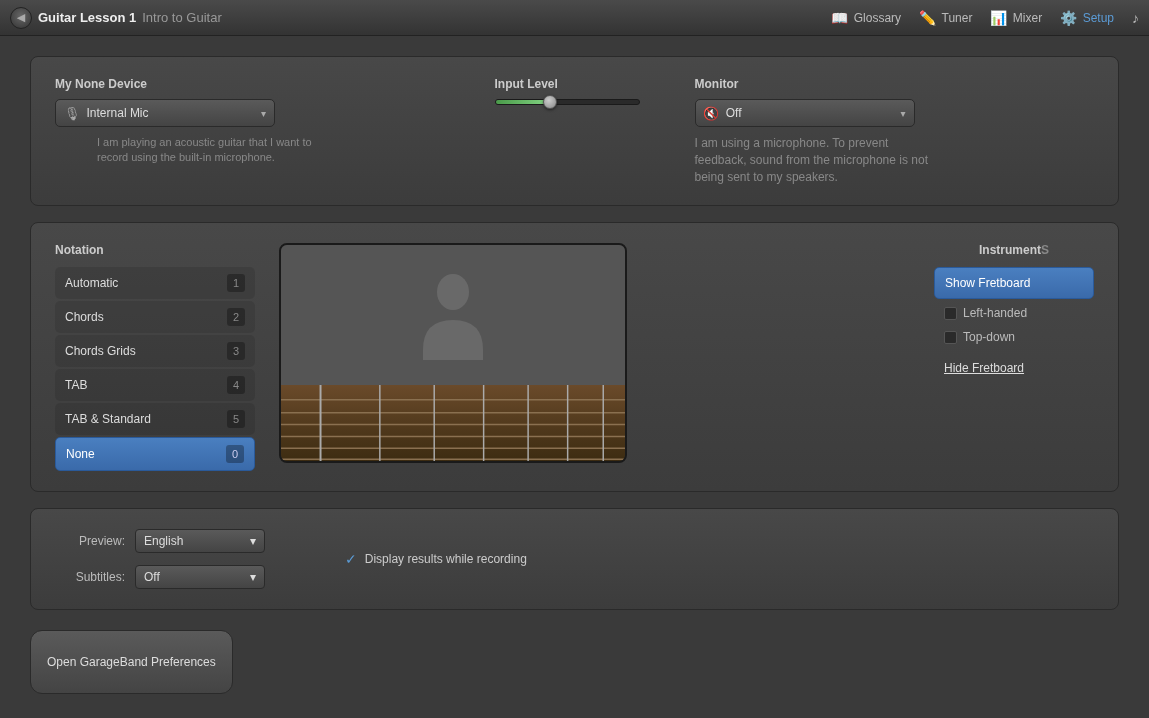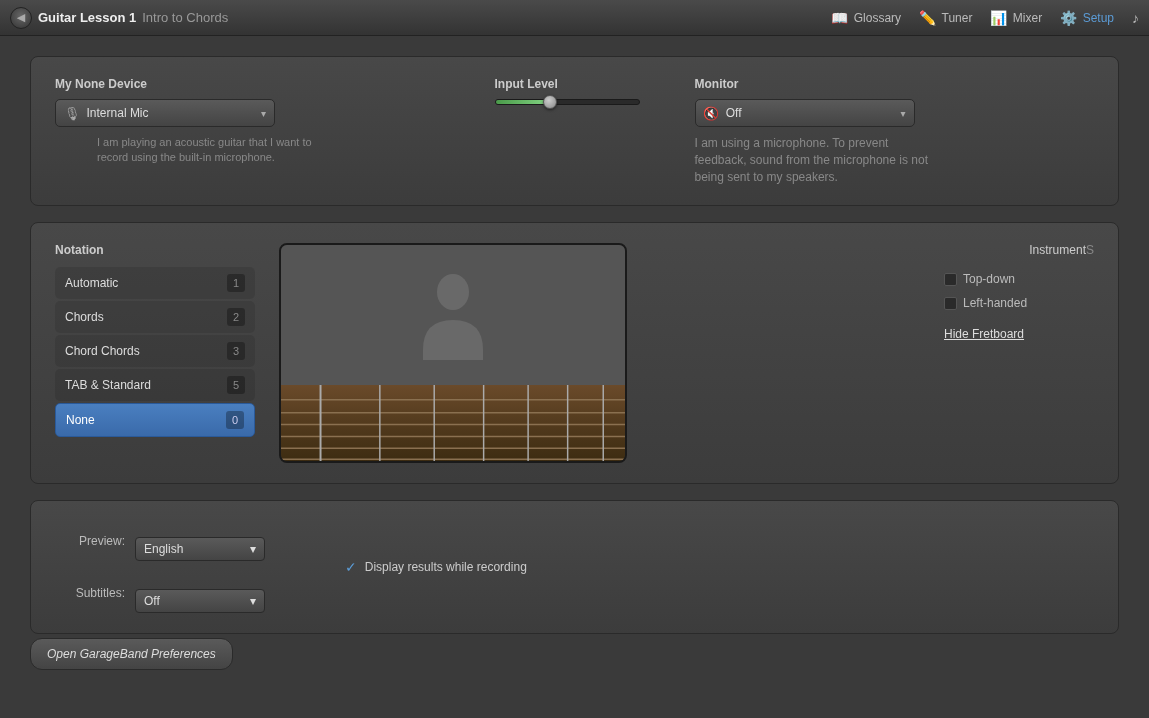--- a/index.html
+++ b/index.html
@@ -285,24 +285,24 @@
       top: 0; left: 0; right: 0; bottom: 0;
     }
 
     
     .instrument-col {
       width: 160px;
     }
     .instrument-header {
       font-size: 12px;
       color: #ccc;
-      font-weight: 400;
+      font-weight: 700;
       margin-bottom: 10px;
       display: flex;
-      justify-content: flex-end;
+      justify-content: center;
     }
     .instrument-s {
       color: #888;
     }
 
     .instrument-btn {
       display: flex;
       align-items: center;
       padding: 8px 10px;
       border-radius: 5px;
@@ -376,58 +376,56 @@
       background: linear-gradient(to bottom, #5a5a5a, #444);
       border: 1px solid #2a2a2a;
       border-radius: 4px;
       display: flex;
       align-items: center;
       padding: 0 8px;
       font-size: 12px;
       color: #ddd;
       cursor: pointer;
       justify-content: space-between;
-      margin-top: 16px;
     }
 
     .recording-option {
       display: flex;
       align-items: center;
       gap: 8px;
       font-size: 12px;
       color: #ccc;
       cursor: pointer;
       margin-left: 40px;
     }
     .check-icon {
       color: #5b9bd5;
       font-size: 14px;
     }
 
     .prefs-btn {
       background: linear-gradient(to bottom, #5a5a5a, #444);
       border: 1px solid #2a2a2a;
       border-radius: 12px;
-      padding: 8px 16px;
+      padding: 24px 16px;
       font-size: 12px;
       color: #ddd;
       cursor: pointer;
-      margin-top: 4px;
+      margin-top: 20px;
       display: inline-block;
-      font-style: italic;
     }
   </style>
 </head>
 <body>
 
 <div class="topbar">
   <div class="topbar-left">
     <div class="back-btn">◀</div>
     <span class="lesson-title">Guitar Lesson 1</span>
-    <span class="lesson-subtitle">Intro to Chords</span>
+    <span class="lesson-subtitle">Intro to Guitar</span>
   </div>
   <div class="topbar-nav">
     <div class="nav-item">
       <span class="nav-icon">📖</span>
       <span>Glossary</span>
     </div>
     <div class="nav-item">
       <span class="nav-icon">✏️</span>
       <span>Tuner</span>
     </div>
@@ -491,22 +489,26 @@
 
         <div class="notation-item">
           <span class="notation-item-label">Automatic</span>
           <span class="notation-badge">1</span>
         </div>
         <div class="notation-item">
           <span class="notation-item-label">Chords</span>
           <span class="notation-badge">2</span>
         </div>
         <div class="notation-item">
-          <span class="notation-item-label">Chord Chords</span>
+          <span class="notation-item-label">Chords Grids</span>
           <span class="notation-badge">3</span>
+        </div>
+        <div class="notation-item">
+          <span class="notation-item-label">TAB</span>
+          <span class="notation-badge">4</span>
         </div>
         <div class="notation-item">
           <span class="notation-item-label">TAB &amp; Standard</span>
           <span class="notation-badge">5</span>
         </div>
         <div class="notation-item active">
           <span class="notation-item-label">None</span>
           <span class="notation-badge">0</span>
         </div>
 
@@ -542,28 +544,31 @@
         </div>
       </div>
     </div>
 
     <div class="instrument-col">
       <div class="instrument-header">
         <span>Instrument</span>
         <span class="instrument-s">S</span>
       </div>
 
-
+      <div class="instrument-btn active">
+        <span>Show Fretboard</span>
+      </div>
+
+      <div class="checkbox-row">
+        <div class="checkbox"></div>
+        <span>Left-handed</span>
+      </div>
       <div class="checkbox-row">
         <div class="checkbox"></div>
         <span>Top-down</span>
-      </div>
-      <div class="checkbox-row">
-        <div class="checkbox"></div>
-        <span>Left-handed</span>
       </div>
 
       <div class="hide-fretboard-btn">
         <span>Hide Fretboard</span>
       </div>
     </div>
 
   </div>
 
   

